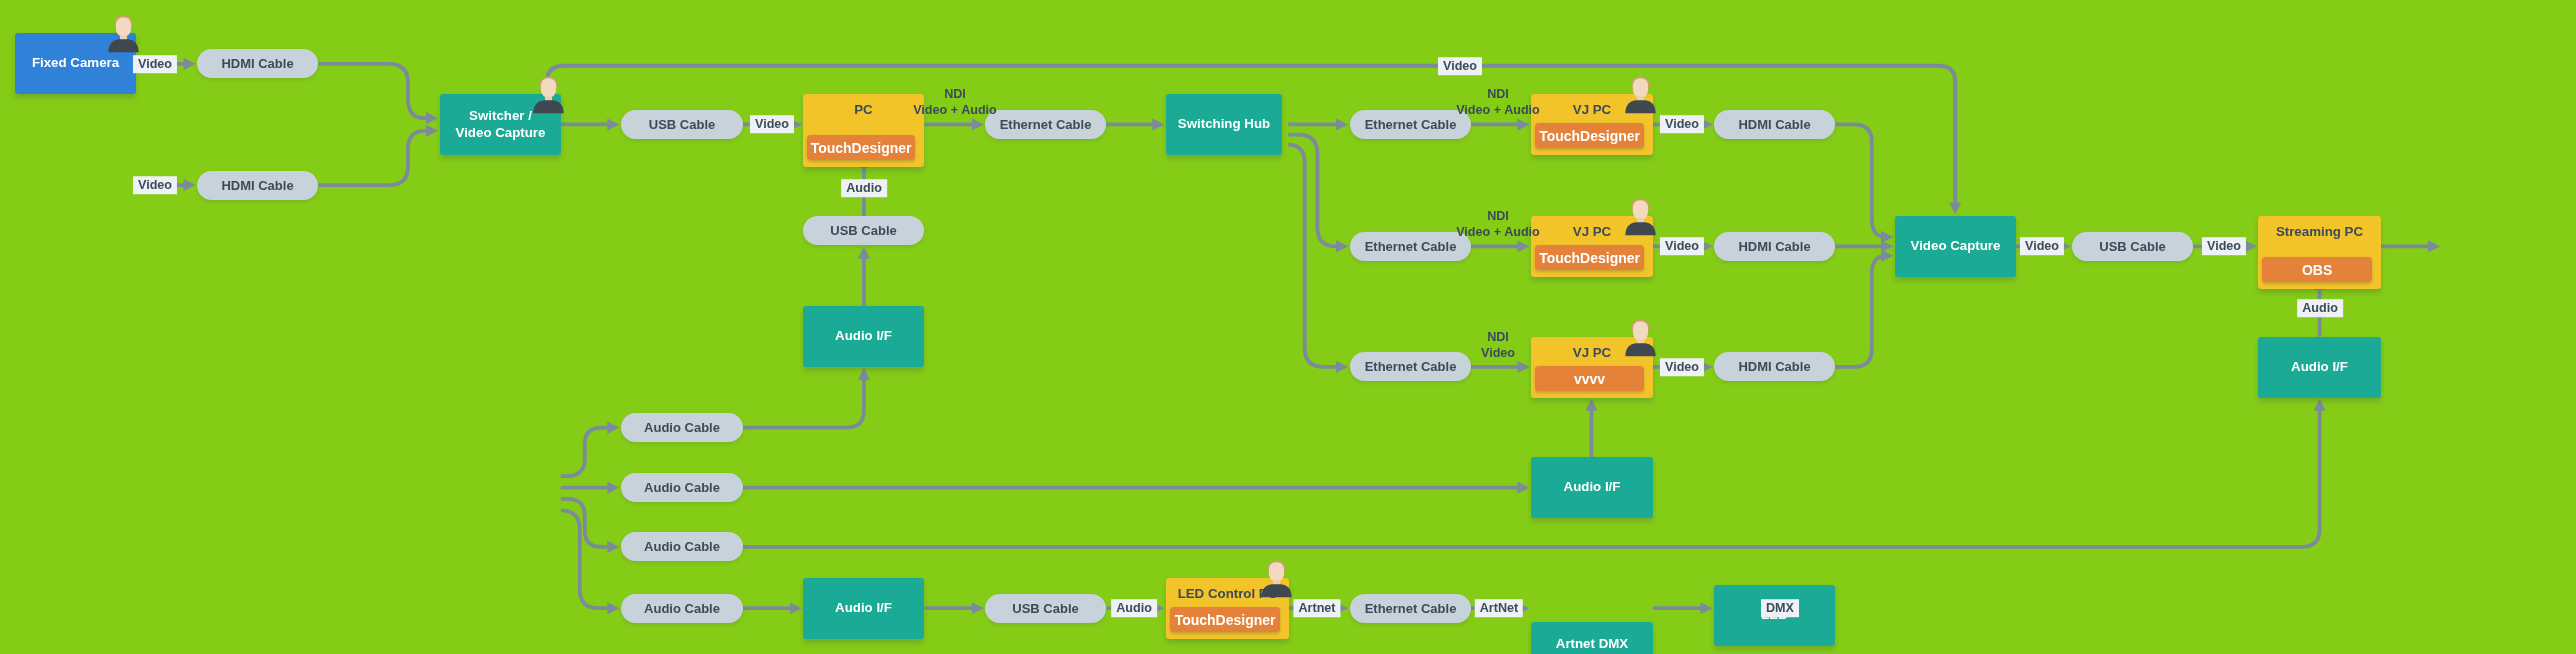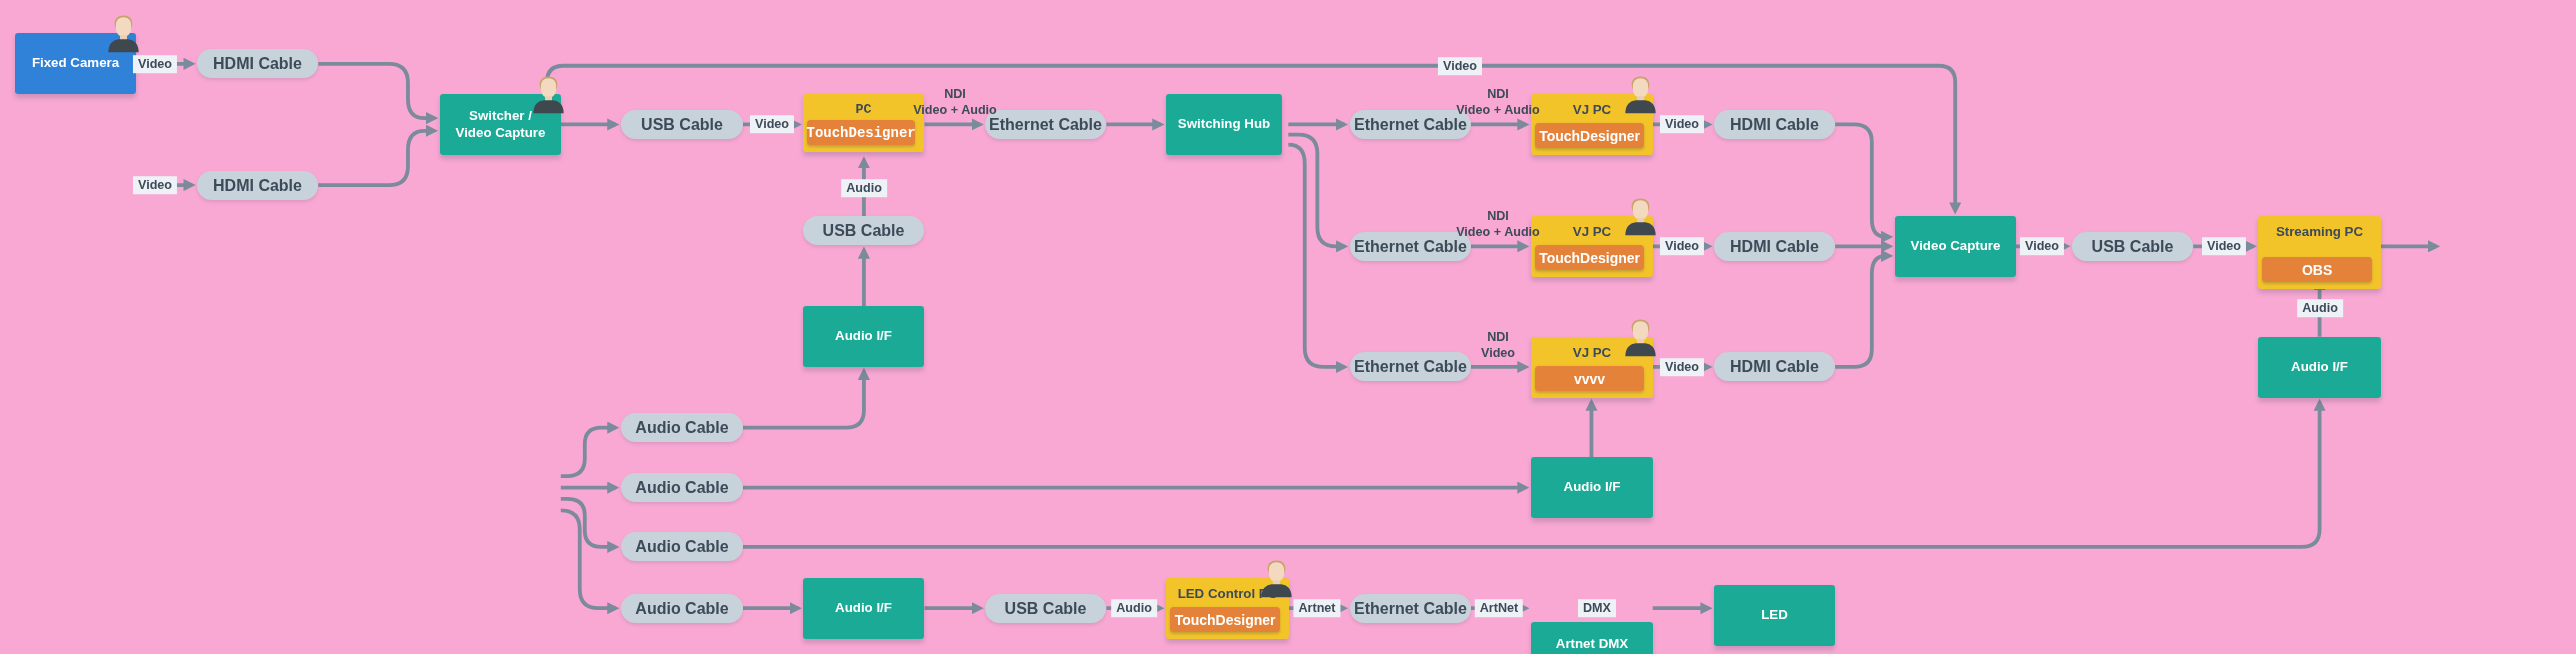--- a/index.html
+++ b/index.html
@@ -1,33 +1,33 @@
 <!DOCTYPE html>
 <html style="font-size:10px"><head>
 <meta charset="utf-8">
 <style>
   html,body{margin:0;padding:0;background:#eef1f5;}
-  #canvas{position:relative;width:2576px;height:655px;background:#f9a8d4;overflow:hidden;
+  #canvas{position:relative;width:2576px;height:655px;background:#84cc16;overflow:hidden;
           font-family:"Liberation Sans","DejaVu Sans",sans-serif;}
   #wires{position:absolute;left:0;top:0;z-index:1;}
   .node{position:absolute;z-index:2;border-radius:3.2px;box-shadow:0 3.2px 5.7px rgba(55,70,85,.22);}
   .teal{background:#1aaa96;}
   .blue{background:#2f82d8;}
   .yellow{background:#f3c32a;}
   .red{background:#d44a63;}
   .node .title{position:absolute;inset:0;display:flex;align-items:center;justify-content:center;
                color:#ffffff;font-weight:bold;font-size:13.3px;line-height:1.25;text-align:center;
                white-space:pre-line;padding:0 3.8px;}
   .node.yellow .title{color:#3c4b59;}
   .node.has-app .title{align-items:flex-start;padding-top:7.6px;}
   .app{position:absolute;left:4px;right:8.8px;bottom:7px;height:25px;background:#e4823a;
        border-radius:3.8px;display:flex;align-items:center;justify-content:center;
        color:#fff;font-weight:bold;font-size:14px;box-shadow:0 1.3px 2.5px rgba(55,70,85,.25);}
   .pill{position:absolute;z-index:2;background:#c8d2da;border-radius:14.5px;display:flex;
-        align-items:center;justify-content:center;color:#3c4b59;font-weight:bold;font-size:16px;
+        align-items:center;justify-content:center;color:#3c4b59;font-weight:bold;font-size:13px;
         box-shadow:0 1.9px 3.8px rgba(55,70,85,.15);}
   .elabel{position:absolute;z-index:3;transform:translate(-50%,-50%);background:#eef1f5;
           color:#3c4b59;font-weight:bold;font-size:12.6px;padding:0.6px 5px;white-space:pre-line;
           text-align:center;line-height:1.3;}
   .elabel.two{transform:translate(-50%,-100%);background:transparent;padding:0 3.8px;}
   .avatar{position:absolute;right:-5px;top:-19px;width:35px;height:39px;z-index:4;}
 </style>
 </head>
 <body>
 
@@ -112,21 +112,21 @@
           <path d="M30,4 C38,4 43,9 43,17 L43,23 C43,32 37,38 30,38 C23,38 17,32 17,23 L17,17 C17,9 22,4 30,4 Z" fill="#f2d9c0"></path>
           <path d="M24,35 L36,35 L36,44 L30,50 L24,44 Z" fill="#e9cfb4"></path>
           <path d="M4,64 C4,50 12,43 22,42 L38,42 C48,43 56,50 56,64 Z" fill="#3f474f"></path>
         </svg>
     </div>
   </div>
   <div class="pill" style="left:621px;top:110px;width:122px;height:29px;">
     <span>USB Cable</span>
   </div>
 
-  <div class="node yellow has-app" style="left:803px;top:94px;width:121px;height:58px;font-family:Liberation Mono, monospace;">
+  <div class="node yellow has-app" style="left:803px;top:94px;width:121px;height:73px;">
     <div class="title">PC</div>
     <div class="app">TouchDesigner</div>
   </div>
   <div class="pill" style="left:985px;top:110px;width:121px;height:29px;">
     <span>Ethernet Cable</span>
   </div>
 
   <div class="node teal" style="left:1166px;top:94px;width:116px;height:61px;">
     <div class="title">Switching Hub</div>
   </div>
@@ -270,16 +270,16 @@
   <div class="elabel two" style="left:1498px;top:362px;">NDI
 Video</div>
   <div class="elabel" style="left:1682px;top:367px;">Video</div>
   <div class="elabel" style="left:2042px;top:246px;">Video</div>
   <div class="elabel" style="left:2224px;top:246px;">Video</div>
   <div class="elabel" style="left:864px;top:188px;">Audio</div>
   <div class="elabel" style="left:2320px;top:308px;">Audio</div>
   <div class="elabel" style="left:1134px;top:608px;">Audio</div>
   <div class="elabel" style="left:1317px;top:608px;">Artnet</div>
   <div class="elabel" style="left:1499px;top:608px;">ArtNet</div>
-  <div class="elabel" style="left:1597px;top:608px;text-align:center;">DMX</div>
+  <div class="elabel" style="left:1780px;top:608px;text-align:center;">DMX</div>
 
 </div>
 
 
 </body></html>

